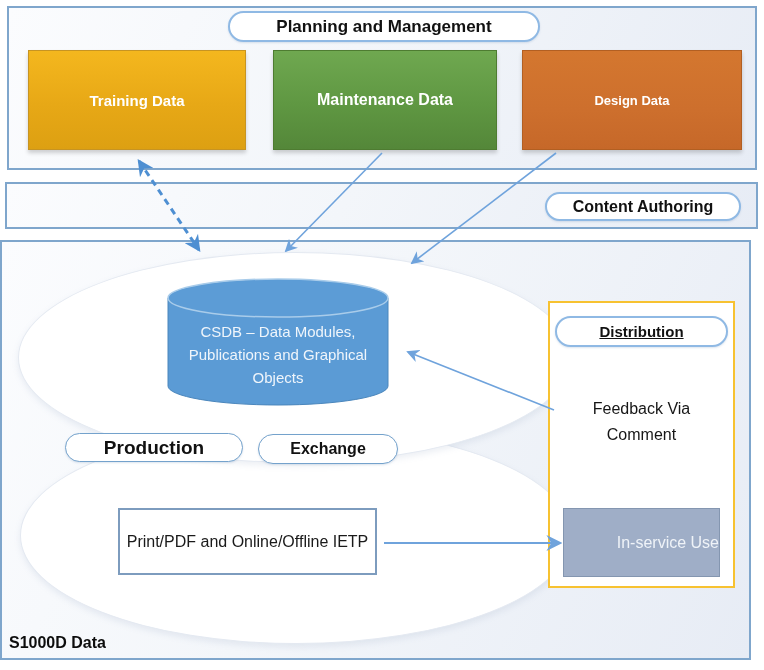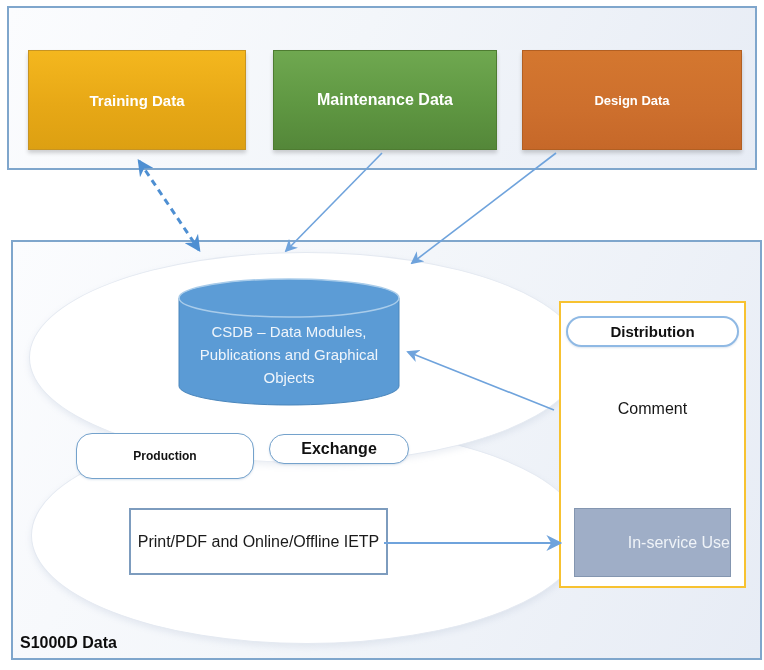--- a/index.html
+++ b/index.html
@@ -90,67 +90,76 @@
   }
 
   .arrows { position:absolute; left:0; top:0; z-index:20; pointer-events:none; }
 </style>
 </head>
 <body>
 
 <div class="stage">
 
   <div class="band" style="left:7px; top:6px; width:750px; height:164px;">
+    <div class="pill" style="left:219px; top:3px; width:312px; height:31px; font-size:17px;">
+      <span>Planning and Management</span>
+    </div>
 
     <div class="databox box-training" style="left:13px; top:42px; width:218px; height:100px;">
       <span>Training Data</span>
     </div>
 
     <div class="databox box-maintenance" style="left:264px; top:42px; width:224px; height:100px;">
       <span>Maintenance Data</span>
     </div>
 
     <div class="databox box-design" style="left:513px; top:42px; width:220px; height:100px;">
       <span>Design Data</span>
     </div>
   </div>
 
+  <div class="band" style="left:5px; top:182px; width:753px; height:47px;">
+    <div class="pill" style="left:538px; top:8px; width:196px; height:29px; font-size:16px;">
+      <span>Content Authoring</span>
+    </div>
+  </div>
 
-  <div class="band" style="left:11px; top:240px; width:751px; height:420px;padding-left:8px;">
+  <div class="band" style="left:0; top:240px; width:751px; height:420px;padding-left:8px;">
 
     <div class="big-ellipse" style="left:18px; top:185px; width:552px; height:217px;"></div>
     <div class="big-ellipse" style="left:16px; top:10px; width:554px; height:211px;"></div>
 
     <svg style="position:absolute; left:165px; top:36px;" width="222" height="130">
       <path d="M1 20 V108 a110 19 0 0 0 220 0 V20" fill="#5B9BD5" stroke="#4A86BC" stroke-width="1"></path>
       <ellipse cx="111" cy="20" rx="110" ry="19" fill="#5C9CD6" stroke="#A9CCEA" stroke-width="1.5"></ellipse>
     </svg>
     <div class="cyl-text" style="left:166px; top:78px;">
       <div>CSDB – Data Modules,</div>
       <div>Publications and Graphical</div>
       <div>Objects</div>
     </div>
 
-    <div class="pill" style="left:63px; top:191px; width:178px; height:46px; font-size:12px; border-width:1.5px; border-color:#74A2CC;">
+    <div class="pill" style="left:63px; top:191px; width:178px; height:29px; font-size:19px; border-width:1.5px; border-color:#74A2CC;">
       <span>Production</span>
     </div>
 
     <div class="pill" style="left:256px; top:192px; width:140px; height:30px; font-size:16px; border-width:1.5px; border-color:#74A2CC;">
       <span>Exchange</span>
     </div>
 
     <div class="print-box" style="left:116px; top:266px; width:259px; height:67px;">
       <span>Print/PDF and Online/Offline IETP</span>
     </div>
 
     <div class="dist-panel" style="left:546px; top:59px; width:187px; height:287px;">
-      <div class="pill" style="left:5px; top:13px; width:173px; height:31px; font-size:15px;">
+      <div class="pill" style="left:5px; top:13px; width:173px; height:31px; font-size:15px;text-decoration:underline;">
         <span>Distribution</span>
       </div>
       <div class="feedback-text" style="top:93px;">
+        <div>Feedback Via</div>
         <div>Comment</div>
       </div>
       <div class="inservice-box" style="left:13px; top:205px; width:157px; height:69px;">
         <span>In-service Use</span>
       </div>
     </div>
 
     <div class="scope-label" style="left:7px; top:392px;">S1000D Data</div>
   </div>
 

